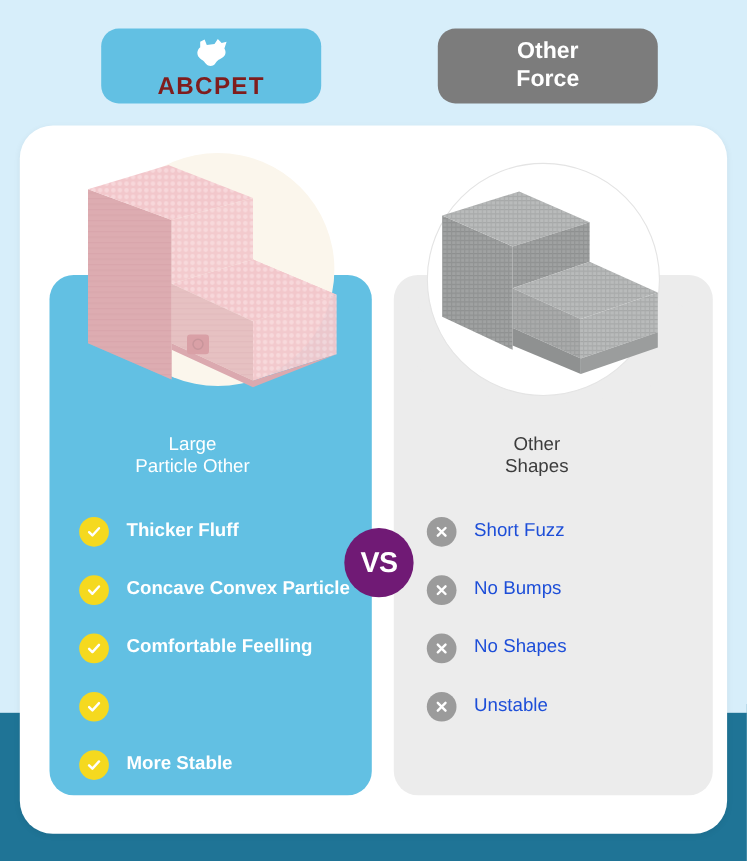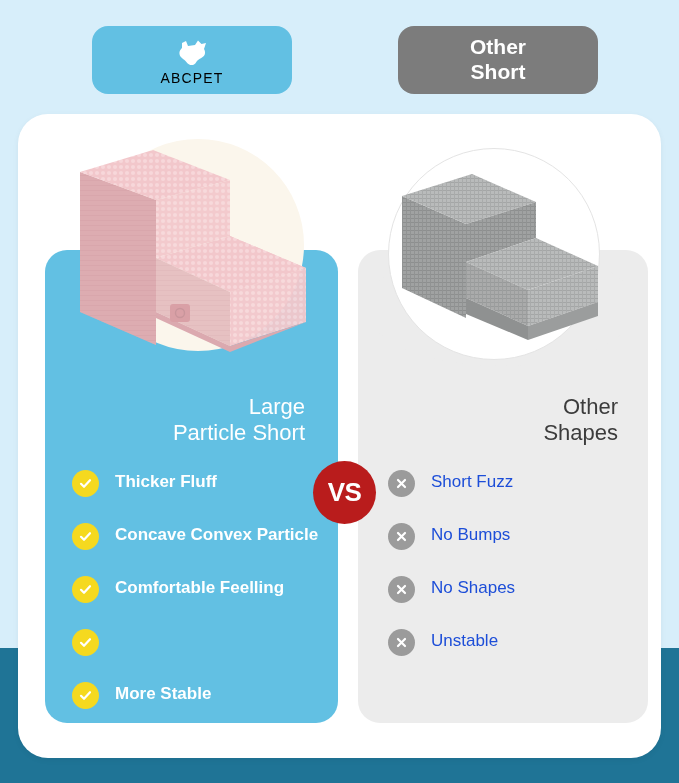--- a/index.html
+++ b/index.html
@@ -55,25 +55,25 @@
     position: absolute;
     left: 92px;
     top: 0px;
     width: 200px;
     height: 68px;
     background: #62c0e3;
     padding-top: 4px;
   }
   #brand-badge .pet-icon { margin-bottom: 1px; }
   #brand-name {
-    font-size: 14px;
-    font-weight: normal;
+    font-size: 22px;
+    font-weight: bold;
     letter-spacing: 1.2px;
     line-height: 1;
-    color: #000000;
+    color: #7f1d1d;
   }
   #other-badge {
     position: absolute;
     left: 398px;
     top: 0px;
     width: 200px;
     height: 68px;
     background: #7c7c7c;
     font-size: 21px;
     font-weight: bold;
@@ -150,22 +150,22 @@
   }
 
   .product-svg { position: absolute; z-index: 5; }
   #left-product  { left: 58px;  top: 140px; }
   #right-product { left: 394px; top: 158px; }
 
   
   .col-title {
     position: absolute;
     width: 260px;
-    text-align: right;
-    font-size: 22px;
+    text-align: center;
+    font-size: 17px;
     line-height: 1.2;
     z-index: 5;
   }
   #left-title  { left: 45px;  top: 394px; color: #ffffff; }
   #right-title { left: 358px; top: 394px; color: #3c3c3c; }
 
   
   .feature-list { position: absolute; z-index: 5; }
   #left-list  { left: 72px;  top: 470px; width: 250px; }
   #right-list { left: 388px; top: 470px; width: 250px; }
@@ -193,25 +193,25 @@
     margin-left: 16px;
     padding-top: 2px;
   }
   #left-list  .feature-text { color: #ffffff; font-weight: bold; }
   #right-list .feature-text { color: #1d4ed8; }
 
   
   #vs-badge {
     position: absolute;
     left: 313px;
-    top: 461px;
+    top: 480px;
     width: 63px;
     height: 63px;
     border-radius: 50%;
-    background: #b91c1c;
+    background: #701a75;
     color: #ffffff;
     font-size: 26px;
     font-weight: bold;
     display: flex;
     align-items: center;
     justify-content: center;
     z-index: 8;
     letter-spacing: -0.5px;
   }
 </style>
@@ -229,21 +229,21 @@
       <svg width="34" height="26" viewBox="0 0 34 26">
         <path d="M7 3 L11 1 L13 6 L20 5 L23 0.5 L26.5 4 L31 3 L29 9 C29 9 31 12 29.5 15
                  C28 18 24 18.5 22 21 C20.5 23 20 25 16.5 25 C13 25 12 22.5 10 20.5
                  C8 18.5 5 17.5 4.5 14 C4 10.5 7 8 7 8 Z" fill="#ffffff"></path>
       </svg>
     </span>
     <span id="brand-name">ABCPET</span>
   </div>
   <div class="badge" id="other-badge">
     <span>Other</span>
-    <span>Short</span>
+    <span>Force</span>
   </div>
 </div>
 
 <div id="left-panel" class="column"></div>
 <div id="left-circle"></div>
 
 <svg id="left-product" class="product-svg" width="280" height="220" viewBox="0 0 280 220">
   <defs>
     <pattern id="pinkTex" width="6" height="6" patternUnits="userSpaceOnUse">
       <rect width="6" height="6" fill="#f2c7cb"></rect>
@@ -269,21 +269,21 @@
   <path d="M98 118 L172 152 L172 206 L98 172 Z" fill="url(#pinkSide)" opacity="0.75"></path>
   <path d="M172 152 L248 128 L248 182 L172 206 Z" fill="url(#pinkTex)" opacity="0.95"></path>
   <path d="M98 172 L172 206 L248 182 L248 182 L172 212 L98 178 Z" fill="#dba9af"></path>
 
   <rect x="112" y="164" width="20" height="18" rx="3" fill="#d9a0a6"></rect>
   <circle cx="122" cy="173" r="4.5" fill="none" stroke="#c8959b" stroke-width="1.4"></circle>
 </svg>
 
 <div id="left-title" class="col-title">
   <div>Large</div>
-  <div>Particle Short</div>
+  <div>Particle Other</div>
 </div>
 
 <div id="left-list" class="feature-list">
   <div class="feature-row">
     <span class="feature-icon check-icon">
       <svg width="15" height="15" viewBox="0 0 15 15">
           <path d="M3 7.8 L6 10.8 L12 4.2" stroke="#ffffff" stroke-width="2.2" fill="none" stroke-linecap="round" stroke-linejoin="round"></path>
         </svg>
     </span>
     <span class="feature-text">Thicker Fluff</span>

